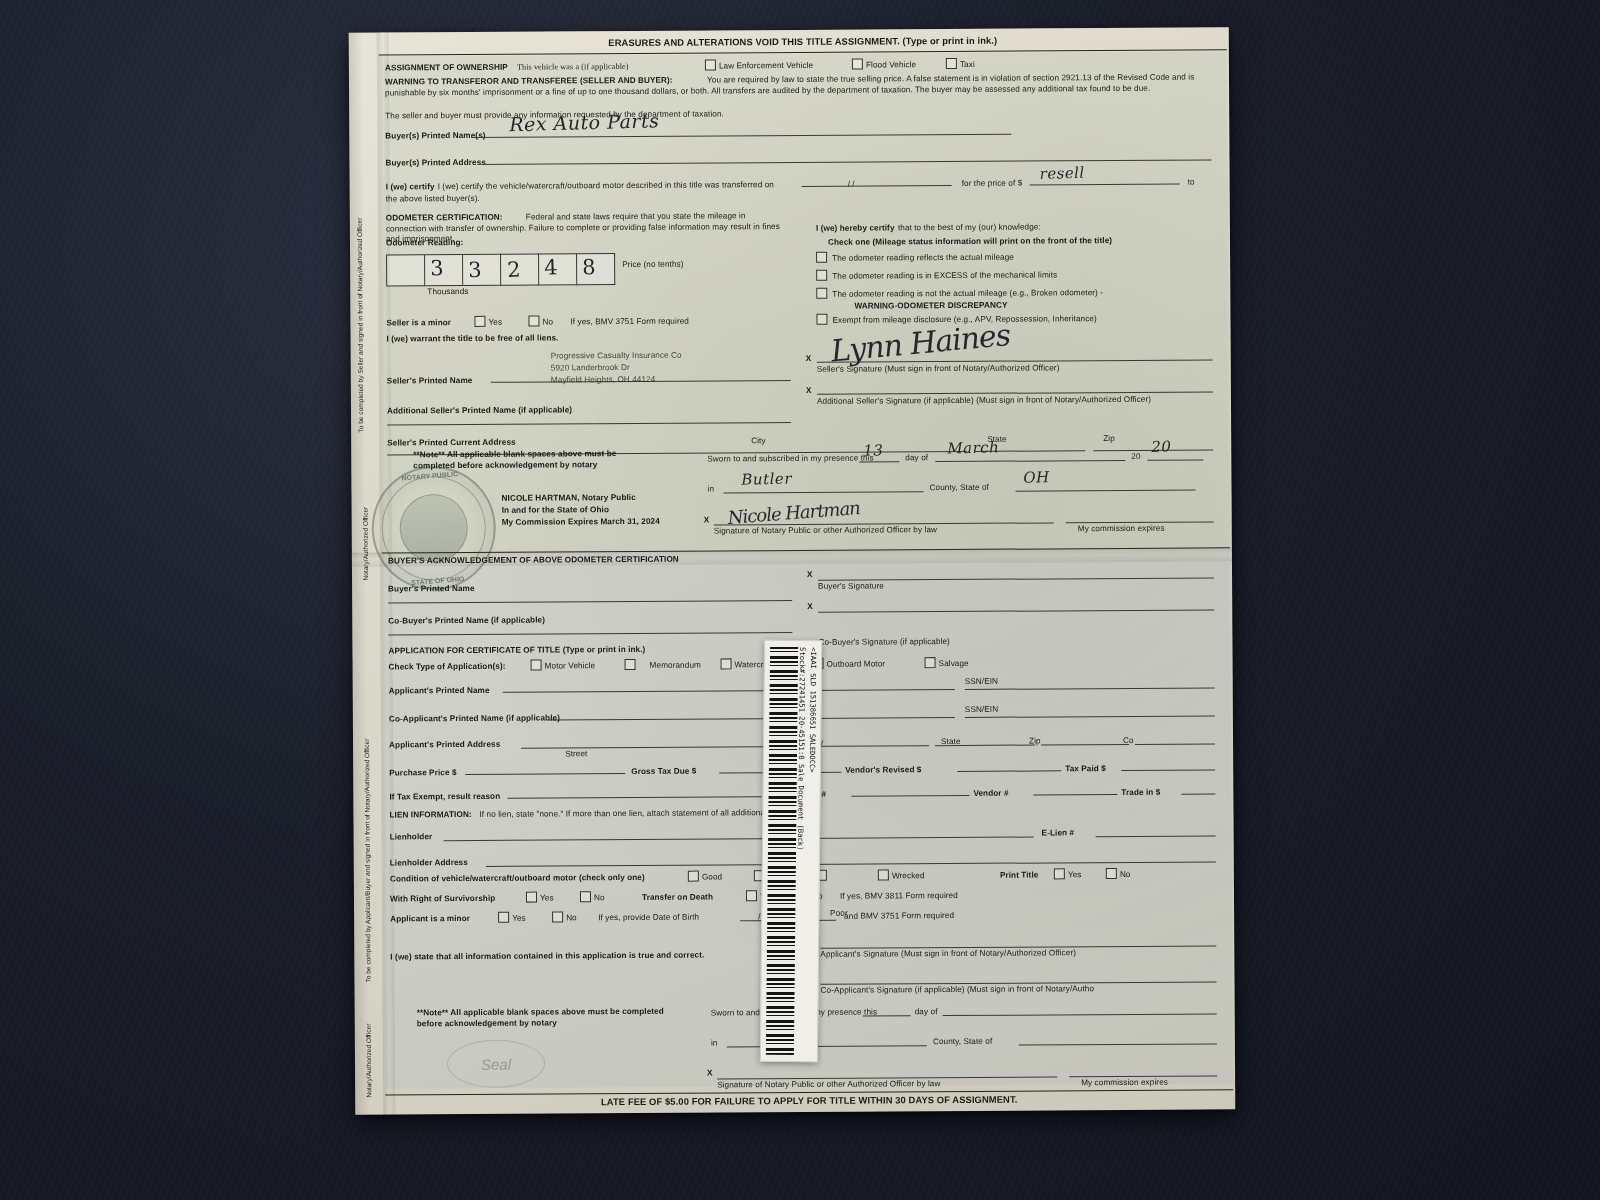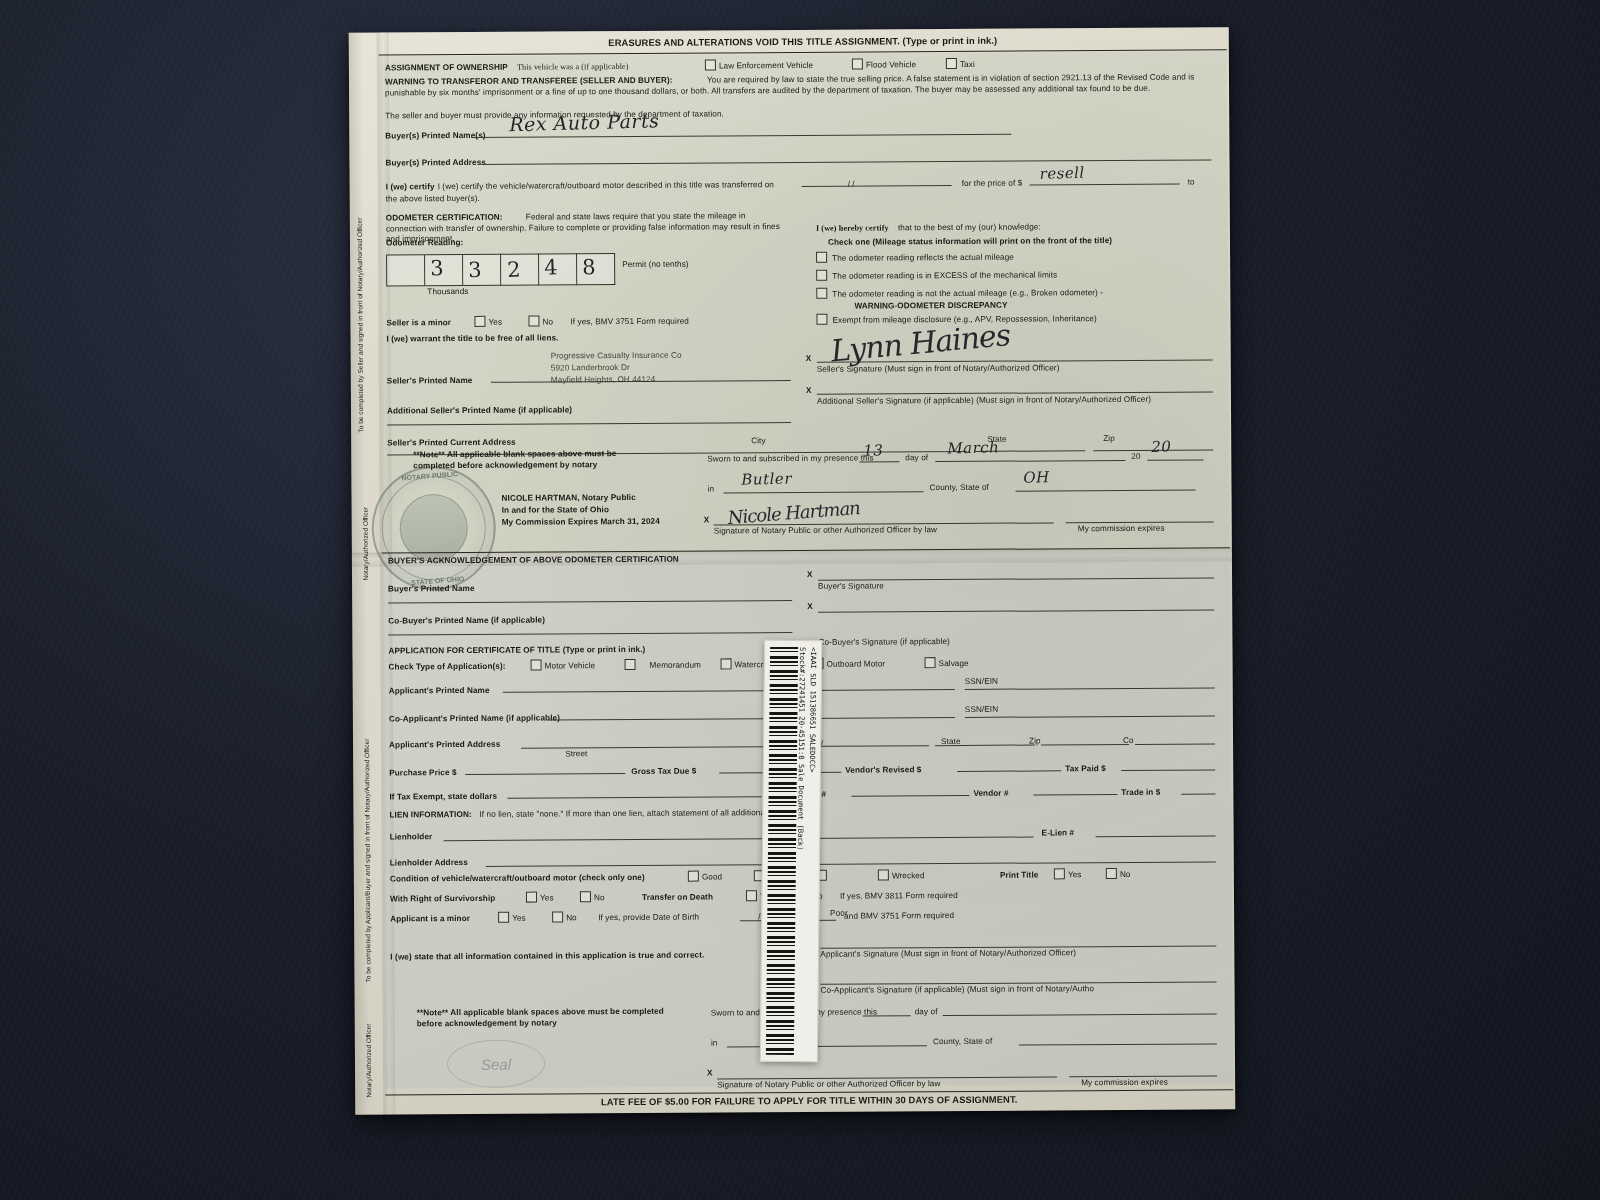--- a/index.html
+++ b/index.html
@@ -146,23 +146,23 @@
       <div style="width:37px;height:30px;border:1px solid #33332c;border-left:none;background:rgba(255,255,255,.3);"></div>
       <div style="width:37px;height:30px;border:1px solid #33332c;border-left:none;background:rgba(255,255,255,.3);"></div>
       <div style="width:37px;height:30px;border:1px solid #33332c;border-left:none;background:rgba(255,255,255,.3);"></div>
     </div>
     <div class="hw od" style="left:80px;top:224px;">3</div>
     <div class="hw od" style="left:118px;top:226px;">3</div>
     <div class="hw od" style="left:157px;top:226px;">2</div>
     <div class="hw od" style="left:194px;top:224px;">4</div>
     <div class="hw od" style="left:232px;top:224px;">8</div>
     <div class="t" style="left:77px;top:255px;">Thousands</div>
-    <div class="t" style="left:272px;top:229px;">Permit (no tenths)</div>
-
-    <div class="t b" style="left:466px;top:194px;font-family:Liberation Serif, serif;">I (we) hereby certify</div>
+    <div class="t" style="left:272px;top:229px;">Price (no tenths)</div>
+
+    <div class="t b" style="left:466px;top:194px;">I (we) hereby certify</div>
     <div class="t" style="left:548px;top:194px;">that to the best of my (our) knowledge:</div>
     <div class="t b" style="left:478px;top:208px;">Check one (Mileage status information will print on the front of the title)</div>
 
     <div class="box" style="left:466px;top:222px;"></div>
     <div class="t" style="left:482px;top:224px;">The odometer reading reflects the actual mileage</div>
     <div class="box" style="left:466px;top:240px;"></div>
     <div class="t" style="left:482px;top:242px;">The odometer reading is in EXCESS of the mechanical limits</div>
     <div class="box" style="left:466px;top:258px;"></div>
     <div class="t" style="left:482px;top:260px;">The odometer reading is not the actual mileage (e.g., Broken odometer) -</div>
     <div class="t b" style="left:504px;top:272px;">WARNING-ODOMETER DISCREPANCY</div>
@@ -291,21 +291,21 @@
 
     <div class="t b" style="left:36px;top:736px;">Purchase Price $</div>
     <div class="line" style="left:112px;top:742px;width:160px;"></div>
     <div class="t b" style="left:278px;top:736px;">Gross Tax Due $</div>
     <div class="line" style="left:366px;top:742px;width:122px;"></div>
     <div class="t b" style="left:492px;top:736px;">Vendor's Revised $</div>
     <div class="line" style="left:604px;top:742px;width:104px;"></div>
     <div class="t b" style="left:712px;top:736px;">Tax Paid $</div>
     <div class="line" style="left:768px;top:742px;width:94px;"></div>
 
-    <div class="t b" style="left:36px;top:760px;">If Tax Exempt, state dollars</div>
+    <div class="t b" style="left:36px;top:760px;">If Tax Exempt, result reason</div>
     <div class="line" style="left:154px;top:766px;width:254px;"></div>
     <div class="t b" style="left:412px;top:760px;">Dealer Permit #</div>
     <div class="line" style="left:498px;top:766px;width:118px;"></div>
     <div class="t b" style="left:620px;top:760px;">Vendor #</div>
     <div class="line" style="left:680px;top:766px;width:84px;"></div>
     <div class="t b" style="left:768px;top:760px;">Trade in $</div>
     <div class="line" style="left:828px;top:766px;width:34px;"></div>
 
     <div class="t b" style="left:36px;top:778px;">LIEN INFORMATION:</div>
     <div class="t" style="left:126px;top:778px;">If no lien, state "none." If more than one lien, attach statement of all additional liens.</div>

